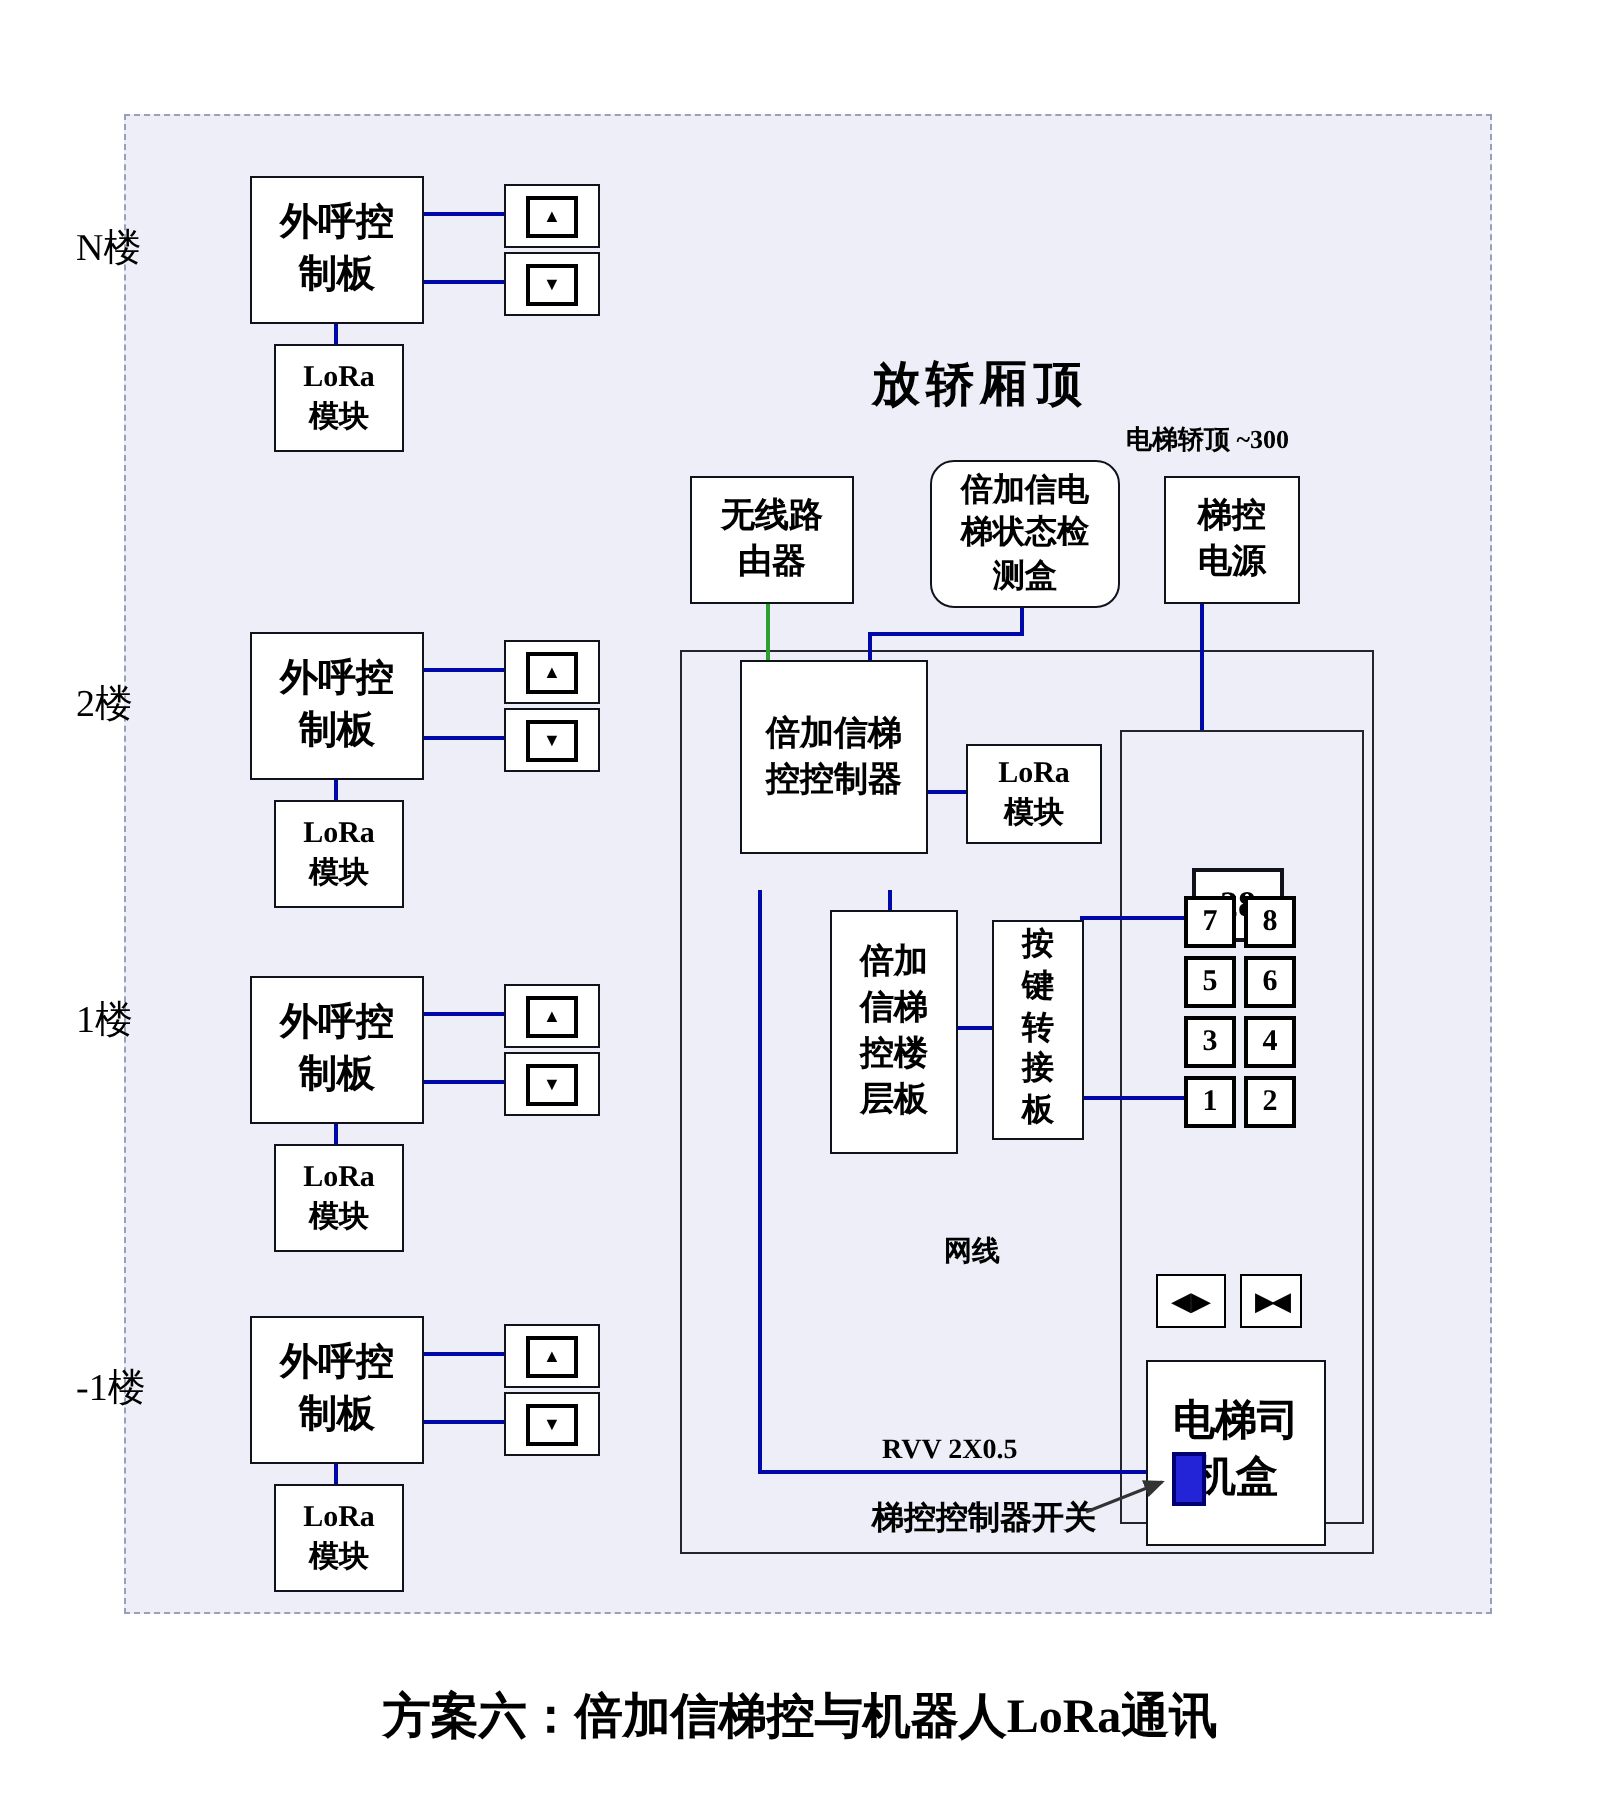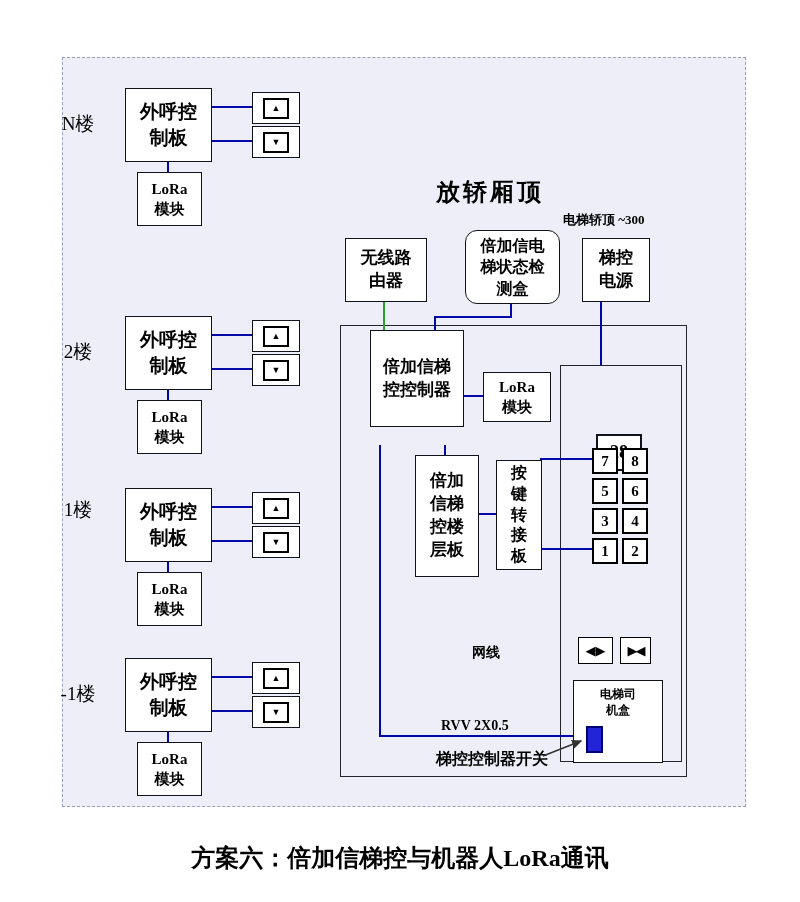--- a/index.html
+++ b/index.html
@@ -19,21 +19,21 @@
   .btn-outer{position:absolute;width:46px;height:30px;background:#fff;
              border:1.5px solid #10131c;display:flex;align-items:center;justify-content:center;}
   .btn-inner{width:22px;height:17px;border:2px solid #000;background:#fff;
              display:flex;align-items:center;justify-content:center;font-size:9px;line-height:1;}
   .panel-btn{position:absolute;width:22px;height:22px;border:2px solid #000;background:#fff;
              display:flex;align-items:center;justify-content:center;font-weight:bold;font-size:15px;}
   .door{position:absolute;height:25px;background:#fff;border:1.5px solid #000;
         display:flex;align-items:center;justify-content:center;font-weight:bold;font-size:13px;}
   .switch{position:absolute;left:586px;top:726px;width:13px;height:23px;
           background:#2323d8;border:2px solid #000070;}
-  .floor-label{position:absolute;left:38px;width:80px;text-align:center;font-size:19px;}
+  .floor-label{position:absolute;left:38px;width:80px;text-align:left;font-size:19px;}
   .title{position:absolute;left:0;top:842px;width:800px;text-align:center;
          font-weight:bold;font-size:24px;}
 </style>
 </head>
 <body>
 
 <div class="area"></div>
 
 <div class="rect" style="left:340px;top:325px;width:345px;height:450px;"></div>
 <div class="rect" style="left:560px;top:365px;width:120px;height:395px;"></div>
@@ -147,25 +147,25 @@
 <div class="panel-btn" style="left:592px;top:478px;">5</div>
 <div class="panel-btn" style="left:622px;top:478px;">6</div>
 <div class="panel-btn" style="left:592px;top:508px;">3</div>
 <div class="panel-btn" style="left:622px;top:508px;">4</div>
 <div class="panel-btn" style="left:592px;top:538px;">1</div>
 <div class="panel-btn" style="left:622px;top:538px;">2</div>
 
 <div class="door" style="left:578px;top:637px;width:33px;">◀▶</div>
 <div class="door" style="left:620px;top:637px;width:29px;letter-spacing:-2px;">▶◀</div>
 
-<div class="box" style="left:573px;top:680px;width:88px;height:76px;font-size:12px;align-items:flex-start;padding-top:5px;">电梯司
+<div class="box" style="left:573px;top:680px;width:88px;height:76px;font-size:21px;align-items:flex-start;padding-top:15px;">电梯司
 机盒</div>
 <div class="switch"></div>
 
-<div class="lbl" style="left:472px;top:644px;font-size:14px;">网线</div>
+<div class="lbl" style="left:472px;top:617px;font-size:14px;">网线</div>
 <div class="lbl" style="left:441px;top:718px;font-size:14px;font-weight:bold;">RVV 2X0.5</div>
 <div class="lbl" style="left:436px;top:749px;font-size:16px;">梯控控制器开关</div>
 
 <svg style="position:absolute;left:540px;top:730px;" width="50" height="30" viewBox="0 0 50 30">
   <defs>
     <marker id="ah" markerWidth="8" markerHeight="8" refX="6" refY="3" orient="auto">
       <path d="M0,0 L7,3 L0,6 Z" fill="#333"></path>
     </marker>
   </defs>
   <line x1="3" y1="26" x2="41" y2="11" stroke="#333" stroke-width="1.5" marker-end="url(#ah)"></line>

